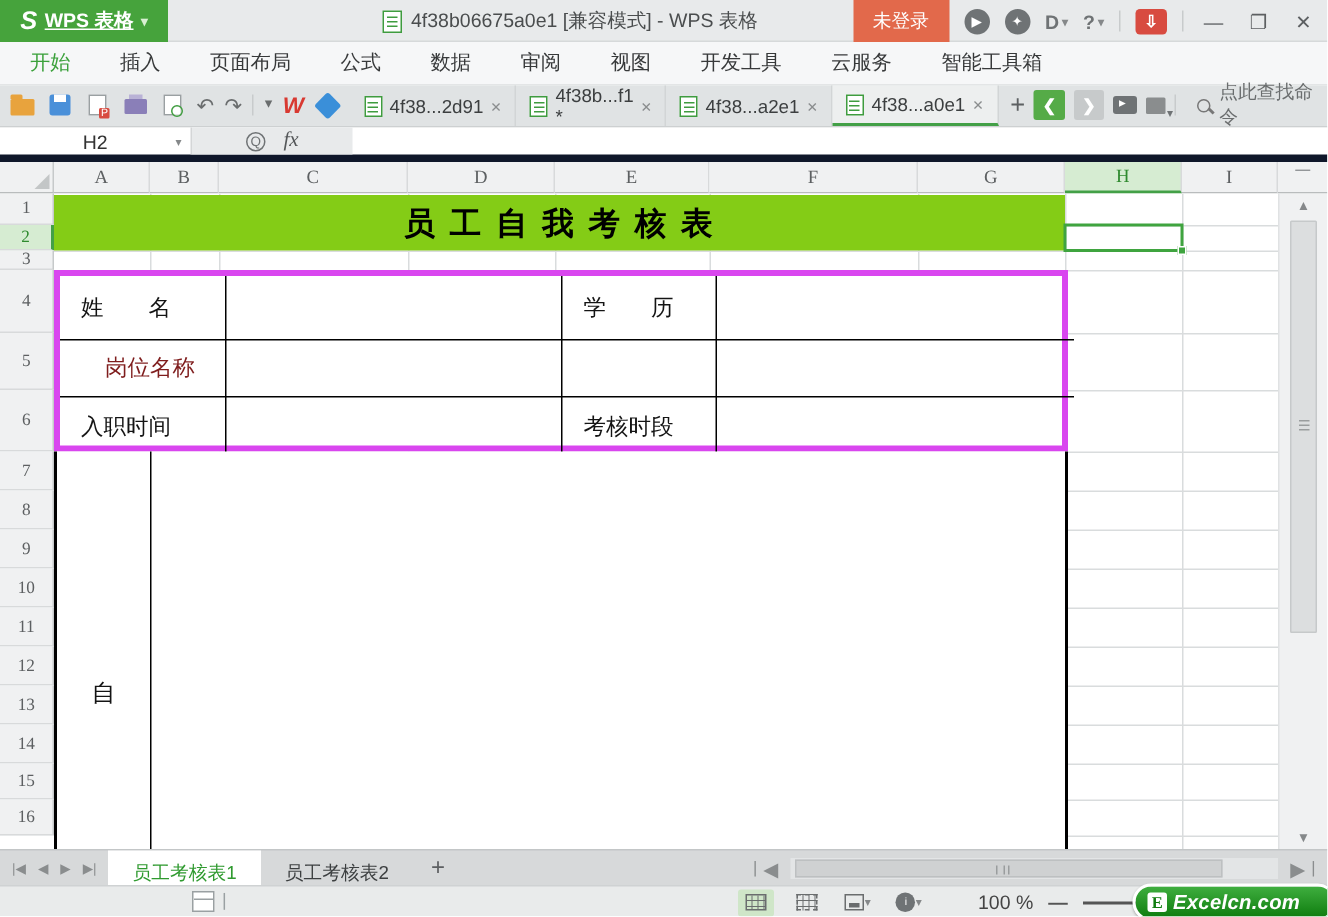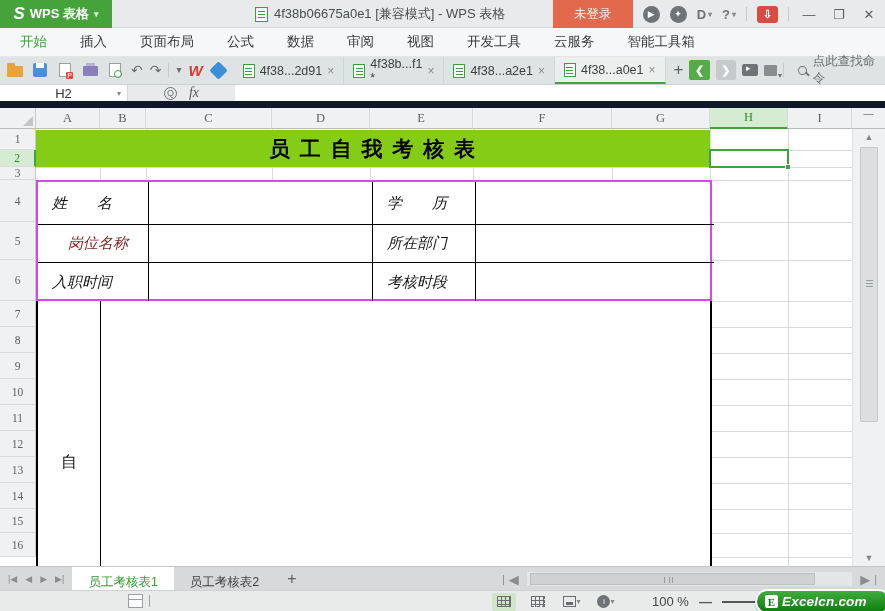--- a/index.html
+++ b/index.html
@@ -4,27 +4,27 @@
 <style>
   * { margin:0; padding:0; box-sizing:border-box; }
   html,body { width:885px; height:611px; overflow:hidden; }
   body { font-family:"Liberation Sans",sans-serif; font-size:13px; color:#333; background:#fff; position:relative; }
   #app { position:absolute; inset:0; width:885px; height:611px; background:#fff; overflow:hidden; }
 
   
   .titlebar { position:absolute; left:0; top:0; width:885px; height:28px; background:#e8eaeb; border-bottom:1px solid #d6d9da; display:flex; align-items:center; }
   .logo { width:112px; height:28px; background:#46a33c; color:#fff; display:flex; align-items:center; justify-content:center; gap:5px; font-weight:bold; }
   .logo .s { font-size:17px; font-style:italic; }
-  .logo .lbl { font-size:13px; }
+  .logo .lbl { font-size:13px;text-decoration:underline; }
   .logo .dd { font-size:9px; color:#d8efd2; }
   .doc-title { position:absolute; left:255px; top:0; height:28px; display:flex; align-items:center; gap:6px; color:#4a4d4e; font-size:13px; }
   .doc-ico { width:13px; height:15px; background:#fff; border:1px solid #3f9c3f; position:relative; }
   .doc-ico::after{ content:""; position:absolute; left:2px; top:3px; width:7px; height:1.5px; background:#3f9c3f; box-shadow:0 3px 0 #3f9c3f,0 6px 0 #3f9c3f; }
   .tb-right { position:absolute; right:6px; top:0; height:28px; display:flex; align-items:center; gap:10px; }
-  .login-btn { width:80px; height:28px; background:#e2694b; color:#fff; font-size:12.5px; display:flex; align-items:center; justify-content:center; }
+  .login-btn { width:64px; height:28px; background:#e2694b; color:#fff; font-size:12.5px; display:flex; align-items:center; justify-content:center; }
   .circ { width:17px; height:17px; border-radius:50%; background:#6f7375; color:#fff; font-size:9px; display:flex; align-items:center; justify-content:center; }
   .grey-glyph { color:#6f7375; font-weight:bold; font-size:13px; display:flex; align-items:center; gap:2px; }
   .dd-sm { font-size:8px; color:#85888a; }
   .vsep { width:1px; height:14px; background:#c8cbcc; }
   .dl-ico { width:21px; height:17px; background:#d84b40; border-radius:3px; color:#fff; font-size:11px; font-weight:bold; display:flex; align-items:center; justify-content:center; }
   .winbtn { color:#5d6062; font-size:13px; width:20px; text-align:center; }
 
   
   .menubar { position:absolute; left:0; top:28px; width:885px; height:29px; background:#f6f7f8; border-bottom:1px solid #e3e5e6; display:flex; align-items:center; gap:33px; padding-left:20px; }
   .menu-item { font-size:13.5px; color:#37393a; white-space:nowrap; }
@@ -60,42 +60,42 @@
   .navsq.fwd { background:#c7cacb; }
   .mon-ico { width:16px; height:12px; background:#6f7375; border-radius:2px; position:relative; }
   .mon-ico::after{ content:"▸"; position:absolute; left:4px; top:-1px; color:#fff; font-size:9px; }
   .winarrow-ico { width:14px; height:11px; background:#8a8d8e; border-radius:1px; position:relative; }
   .winarrow-ico::after{ content:"▾"; position:absolute; right:-5px; bottom:-4px; font-size:8px; color:#6f7375; }
   .cmd-search { display:flex; align-items:center; gap:6px; margin-left:8px; color:#6a6d6e; font-size:12.5px; }
   .mag { width:9px; height:9px; border:1.5px solid #777; border-radius:50%; position:relative; display:inline-block; }
   .mag::after { content:""; position:absolute; width:5px; height:1.5px; background:#777; transform:rotate(45deg); right:-4px; bottom:-1px; }
 
   
-  .formulabar { position:absolute; left:0; top:85px; width:885px; height:23px; background:#fff; border-bottom:7px solid #0f172a; display:flex; }
+  .formulabar { position:absolute; left:0; top:85px; width:885px; height:23px; background:#fff; border-bottom:5px solid #0f172a; display:flex; }
   .namebox { width:128px; height:100%; border-right:1px solid #d4d6d7; position:relative; display:flex; align-items:center; justify-content:center; font-size:13px; color:#333; }
   .namebox .dd { position:absolute; right:6px; font-size:8px; color:#85888a; }
   .fxpanel { width:107px; height:100%; background:#e8eaeb; display:flex; align-items:center; justify-content:center; gap:12px; }
   .q-ico { width:13px; height:13px; border:1.2px solid #6f7375; border-radius:50%; color:#6f7375; font-size:9px; display:flex; align-items:center; justify-content:center; }
   .fx { font-family:"Liberation Serif",serif; font-style:italic; font-size:14px; color:#55585a; }
   .formula-input { flex:1; }
 
   
   .corner-cell { position:absolute; left:0; top:108px; width:36px; height:21px; background:#f0f1f2; border-right:1px solid #c6c9ca; border-bottom:1px solid #b9bcbd; }
   .corner-cell::after { content:""; position:absolute; right:2px; bottom:2px; border-left:10px solid transparent; border-bottom:10px solid #c3c6c7; }
   .col-h { position:absolute; top:108px; height:21px; background:#f0f1f2; border-right:1px solid #d8dadb; border-bottom:1px solid #b9bcbd; display:flex; align-items:center; justify-content:center; font-family:"Liberation Serif",serif; font-size:12.5px; color:#5d6062; }
   .col-h.hl { background:#d6ecd2; color:#2f8a2f; border-bottom:2px solid #43a047; }
   .row-h { position:absolute; left:0; width:36px; background:#f0f1f2; border-right:1px solid #c6c9ca; border-bottom:1px solid #d8dadb; display:flex; align-items:center; justify-content:center; font-family:"Liberation Serif",serif; font-size:11.5px; color:#5d6062; }
   .row-h.hl { background:#d6ecd2; color:#2f8a2f; border-right:2px solid #43a047; }
   .scroll-corner { position:absolute; left:852px; top:108px; width:33px; height:21px; background:#f0f1f2; border-bottom:1px solid #b9bcbd; display:flex; align-items:flex-start; justify-content:center; color:#6f7375; font-size:10px; }
 
   .gridzone { position:absolute; left:36px; top:129px; width:816px; height:437px; background:#fff; overflow:hidden; }
   .gl { position:absolute; background:#d9dcdd; z-index:1; }
 
   .title-cell { position:absolute; left:36px; top:130px; width:674px; height:37px; background:#84cc16; z-index:2; display:flex; align-items:center; justify-content:center; font-size:21px; font-weight:bold; color:#000; letter-spacing:2px; }
-  .form-table { position:absolute; left:36px; top:180px; width:676px; height:121px; background:#fff; border:2px solid #d946ef; z-index:3;font-style:italic; }
+  .form-table { position:absolute; left:36px; top:180px; width:676px; height:121px; background:#fff; border:4px solid #d946ef; z-index:3; }
   .lower-block { position:absolute; left:36px; top:301px; width:676px; height:265px; background:#fff; border-left:2px solid #000; border-right:2px solid #000; z-index:3; }
   .lower-divider { position:absolute; left:62px; top:0; width:1px; height:265px; background:#000; }
   .side-label { position:absolute; left:0; top:151px; width:62px; text-align:center; font-size:16px; color:#141414; }
 
   .sel-cell { position:absolute; left:709px; top:149px; width:80px; height:19px; border:2px solid #3fa43f; z-index:6; background:transparent; }
   .sel-handle { position:absolute; right:-4px; bottom:-4px; width:6px; height:6px; background:#3fa43f; border:1px solid #fff; }
 
   
   .vscroll { position:absolute; left:852px; top:129px; width:33px; height:437px; background:#f0f1f2; border-left:1px solid #e0e2e3; }
   .vscroll .arr { position:absolute; left:0; width:100%; text-align:center; color:#85888a; font-size:9px; }
@@ -324,21 +324,20 @@
       <div style="position: absolute; left: 0px; top: 80px; width: 676px; height: 1px; background: rgb(0, 0, 0);"></div>
       <div style="position: absolute; left: 110px; top: 0px; width: 1px; height: 121px; background: rgb(0, 0, 0);"></div>
       <div style="position: absolute; left: 334px; top: 0px; width: 1px; height: 121px; background: rgb(0, 0, 0);"></div>
       <div style="position: absolute; left: 437px; top: 0px; width: 1px; height: 121px; background: rgb(0, 0, 0);"></div>
       <div style="position: absolute; left: 0px; top: 0px; width: 110px; height: 42px; display: flex; align-items: center; padding-left: 14px; font-size: 15px; color: rgb(20, 20, 20);">姓　　名</div>
       <div style="position: absolute; left: 111px; top: 0px; width: 223px; height: 42px; display: flex; align-items: center; padding-left: 14px; font-size: 15px; color: rgb(20, 20, 20);"></div>
       <div style="position: absolute; left: 335px; top: 0px; width: 102px; height: 42px; display: flex; align-items: center; padding-left: 14px; font-size: 15px; color: rgb(20, 20, 20);">学　　历</div>
       <div style="position: absolute; left: 438px; top: 0px; width: 238px; height: 42px; display: flex; align-items: center; padding-left: 14px; font-size: 15px; color: rgb(20, 20, 20);"></div>
       <div style="position: absolute; left: 16px; top: 42px; width: 110px; height: 38px; display: flex; align-items: center; padding-left: 14px; font-size: 15px; color: #7f1d1d;">岗位名称</div>
       <div style="position: absolute; left: 111px; top: 42px; width: 223px; height: 38px; display: flex; align-items: center; padding-left: 14px; font-size: 15px; color: rgb(20, 20, 20);"></div>
-      <div style="position: absolute; left: 335px; top: 42px; width: 102px; height: 38px; display: flex; align-items: center; padding-left: 14px; font-size: 15px; color: rgb(20, 20, 20);">所在部门</div>
       <div style="position: absolute; left: 438px; top: 42px; width: 238px; height: 38px; display: flex; align-items: center; padding-left: 14px; font-size: 15px; color: rgb(20, 20, 20);"></div>
       <div style="position: absolute; left: 0px; top: 80px; width: 110px; height: 41px; display: flex; align-items: center; padding-left: 14px; font-size: 15px; color: rgb(20, 20, 20);">入职时间</div>
       <div style="position: absolute; left: 111px; top: 80px; width: 223px; height: 41px; display: flex; align-items: center; padding-left: 14px; font-size: 15px; color: rgb(20, 20, 20);"></div>
       <div style="position: absolute; left: 335px; top: 80px; width: 102px; height: 41px; display: flex; align-items: center; padding-left: 14px; font-size: 15px; color: rgb(20, 20, 20);">考核时段</div>
       <div style="position: absolute; left: 438px; top: 80px; width: 238px; height: 41px; display: flex; align-items: center; padding-left: 14px; font-size: 15px; color: rgb(20, 20, 20);"></div>
     </div>
 
   <div class="lower-block">
     <div class="lower-divider"></div>
     <div class="side-label">自</div>

